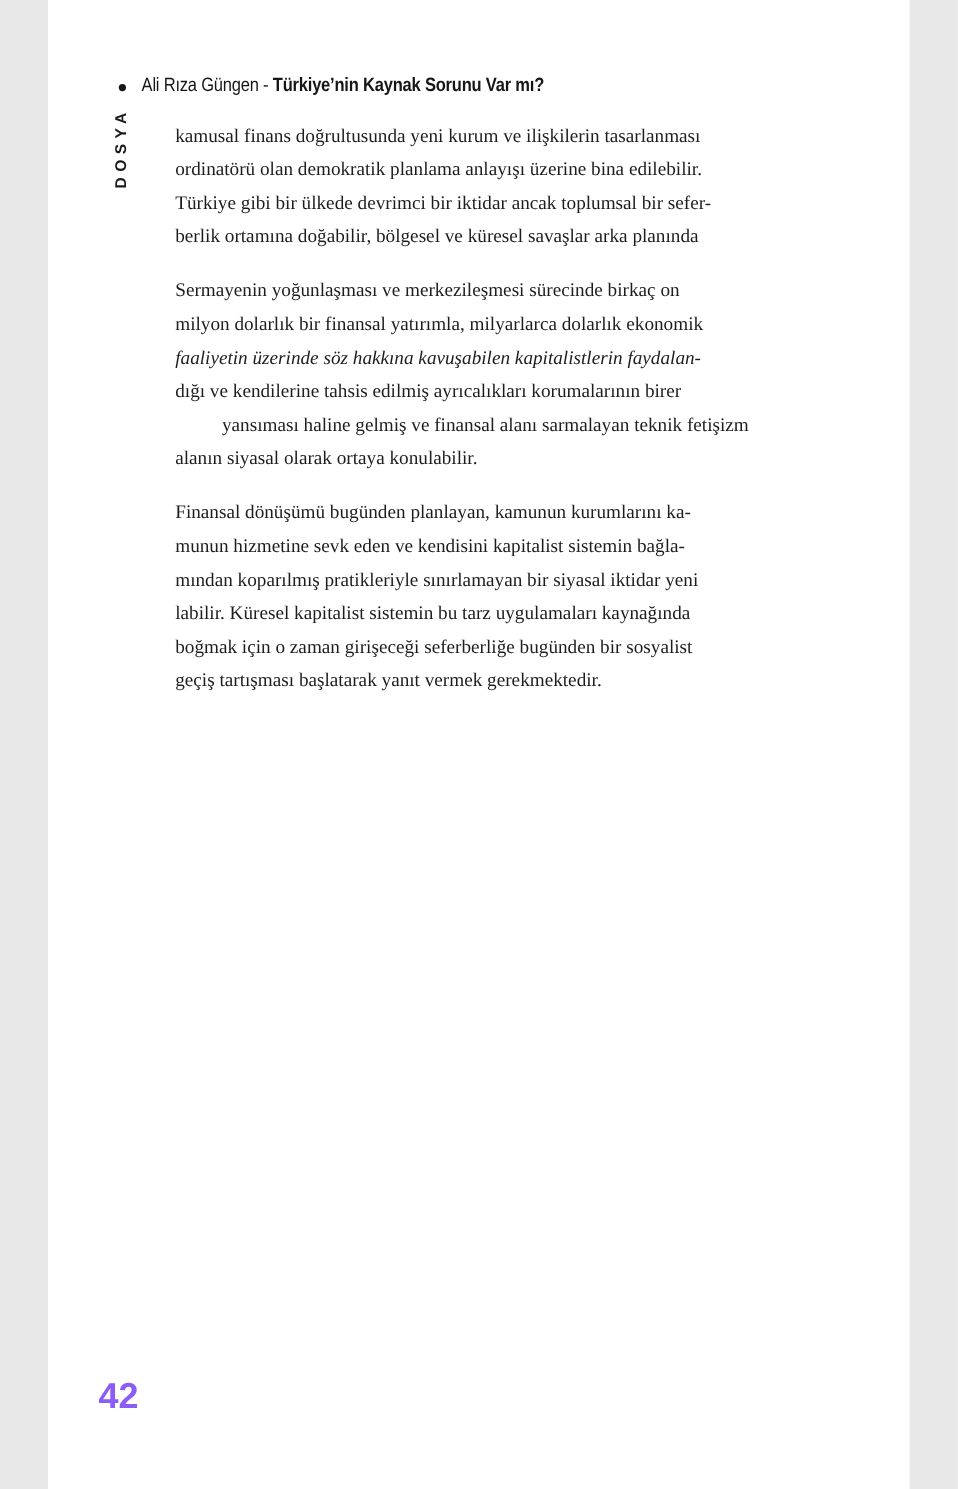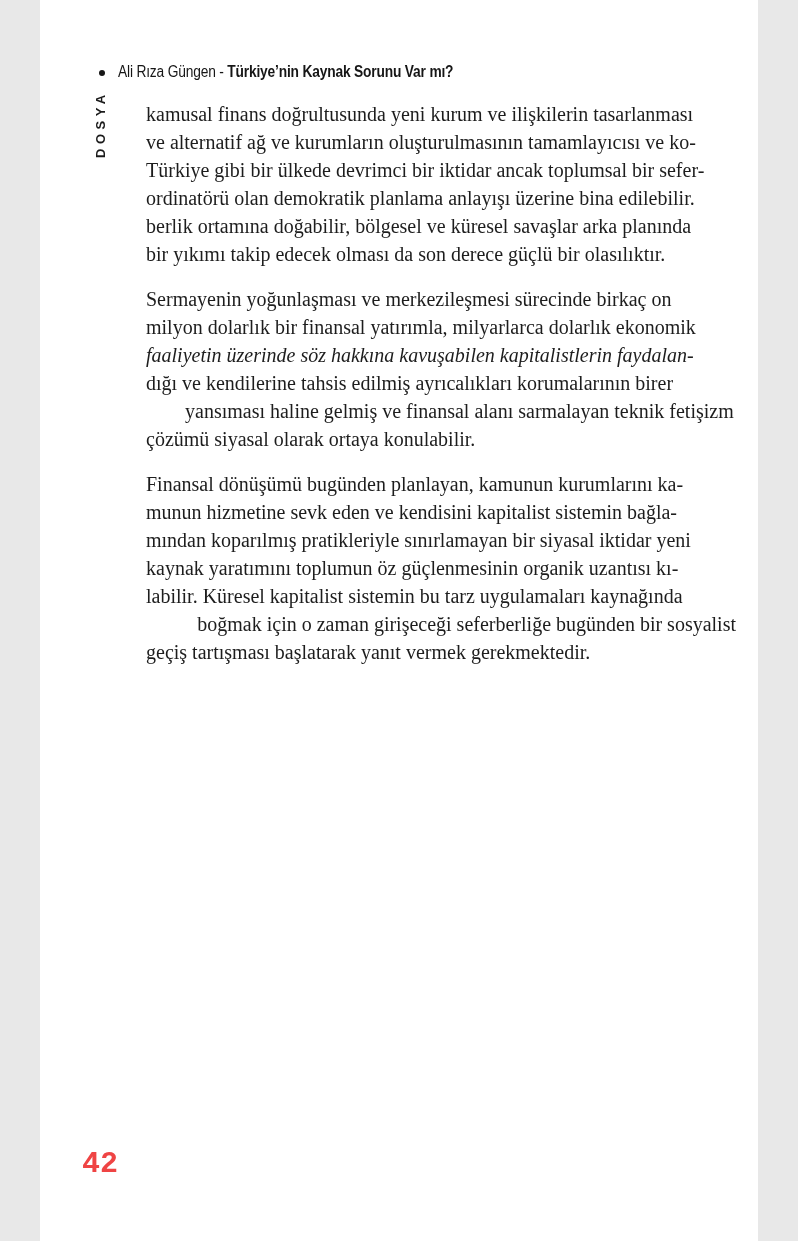--- a/index.html
+++ b/index.html
@@ -63,39 +63,39 @@
     white-space: nowrap;
   }
 
   
   .bodytext {
     position: absolute;
     left: 106px;
     top: 100px;
     width: 590px;
     color: #1d1d1d;
-    font-size: 20px;
+    font-size: 16px;
     line-height: 28px;
   }
   .paragraph { margin: 0 0 17px 0; }
   .line {
     white-space: nowrap;
     transform-origin: 0 50%;
     height: 28px;
   }
 
   
   .page-number {
     position: absolute;
     left: 42px;
     top: 1147px;
-    font-family: Liberation Mono, monospace;
+    font-family: Liberation Sans, sans-serif;
     font-weight: 700;
     font-size: 30px;
-    color: #ef4444;
+    color: #8b5cf6;
   }
 </style>
 </head>
 <body>
 
 <div class="page">
 
   <div class="header">
     <span class="bullet"></span>
     <div class="header-text">
@@ -103,40 +103,37 @@
     </div>
   </div>
 
   <div class="section-label">
     <span>DOSYA</span>
   </div>
 
   <div class="bodytext">
     <div class="paragraph">
       <div class="line" style="transform: scaleX(1);">kamusal finans doğrultusunda yeni kurum ve ilişkilerin tasarlanması</div>
-      <div class="line" style="transform: scaleX(1);">ve alternatif ağ ve kurumların oluşturulmasının tamamlayıcısı ve ko-</div>
+      <div class="line" style="transform: scaleX(1);">ordinatörü olan demokratik planlama anlayışı üzerine bina edilebilir.</div>
       <div class="line" style="transform: scaleX(1);">Türkiye gibi bir ülkede devrimci bir iktidar ancak toplumsal bir sefer-</div>
-      <div class="line" style="transform: scaleX(1);">ordinatörü olan demokratik planlama anlayışı üzerine bina edilebilir.</div>
       <div class="line" style="transform: scaleX(1);">berlik ortamına doğabilir, bölgesel ve küresel savaşlar arka planında</div>
-      <div class="line last">bir yıkımı takip edecek olması da son derece güçlü bir olasılıktır.</div>
     </div>
     <div class="paragraph">
       <div class="line" style="transform: scaleX(1);">Sermayenin yoğunlaşması ve merkezileşmesi sürecinde birkaç on</div>
       <div class="line" style="transform: scaleX(1);">milyon dolarlık bir finansal yatırımla, milyarlarca dolarlık ekonomik</div>
       <div class="line" style="transform: scaleX(1); font-style: italic;">faaliyetin üzerinde söz hakkına kavuşabilen kapitalistlerin faydalan-</div>
       <div class="line" style="transform: scaleX(1);">dığı ve kendilerine tahsis edilmiş ayrıcalıkları korumalarının birer</div>
       <div class="line" style="transform: scaleX(1); margin-left: 39px;">yansıması haline gelmiş ve finansal alanı sarmalayan teknik fetişizm</div>
-      <div class="line last">çözümü siyasal olarak ortaya konulabilir.</div>
+      <div class="line last">alanın siyasal olarak ortaya konulabilir.</div>
     </div>
     <div class="paragraph">
       <div class="line" style="transform: scaleX(1);">Finansal dönüşümü bugünden planlayan, kamunun kurumlarını ka-</div>
       <div class="line" style="transform: scaleX(1);">munun hizmetine sevk eden ve kendisini kapitalist sistemin bağla-</div>
       <div class="line" style="transform: scaleX(1);">mından koparılmış pratikleriyle sınırlamayan bir siyasal iktidar yeni</div>
-      <div class="line" style="transform: scaleX(1);">kaynak yaratımını toplumun öz güçlenmesinin organik uzantısı kı-</div>
       <div class="line" style="transform: scaleX(1);">labilir. Küresel kapitalist sistemin bu tarz uygulamaları kaynağında</div>
-      <div class="line" style="transform: scaleX(1); text-align: right;">boğmak için o zaman girişeceği seferberliğe bugünden bir sosyalist</div>
+      <div class="line" style="transform: scaleX(1);">boğmak için o zaman girişeceği seferberliğe bugünden bir sosyalist</div>
       <div class="line last">geçiş tartışması başlatarak yanıt vermek gerekmektedir.</div>
     </div>
   </div>
 
   <div class="page-number">42</div>
 
 </div>
 
 </body></html>

